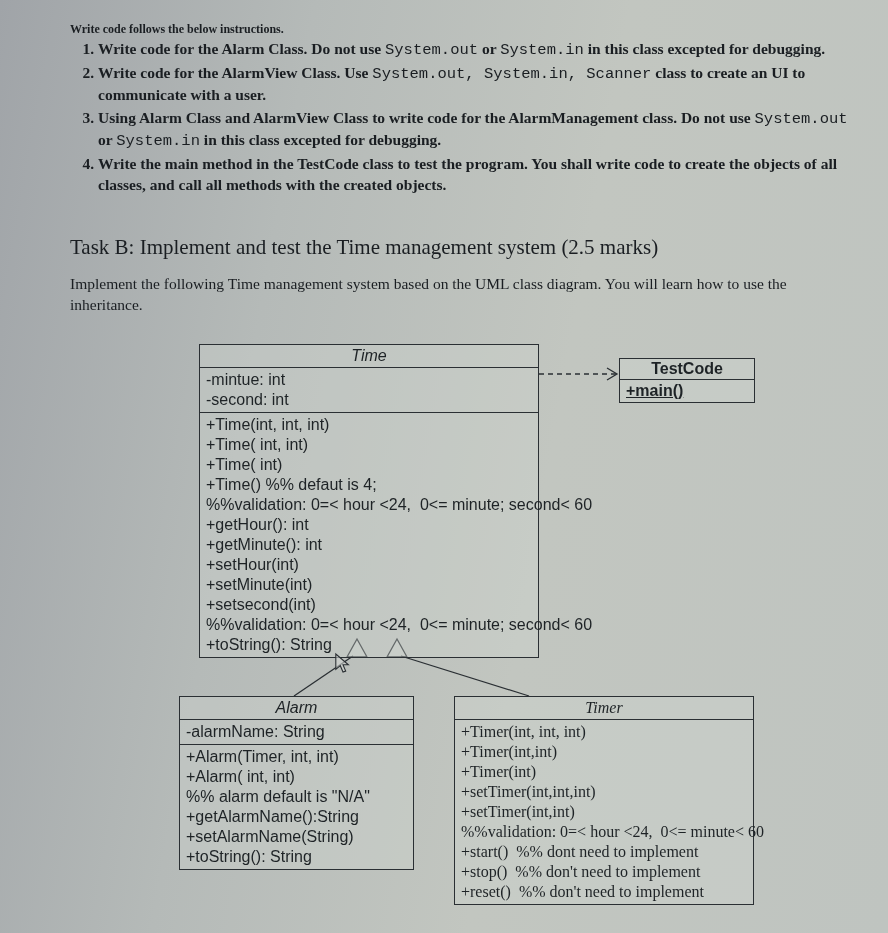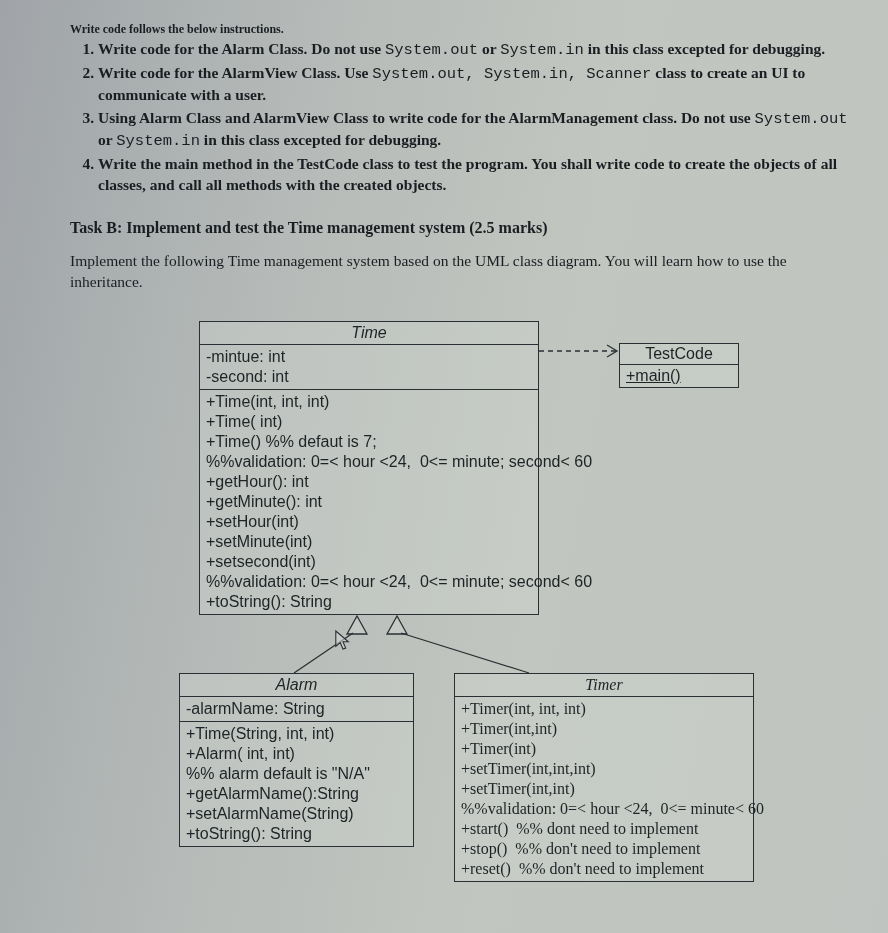--- a/index.html
+++ b/index.html
@@ -30,23 +30,23 @@
     font-size: 15.5px;
     font-weight: bold;
     line-height: 1.35;
     margin-bottom: 2px;
   }
   .mono {
     font-family: "Courier New", Courier, monospace;
     font-weight: normal;
   }
   .taskb {
-    margin-top: 24px;
-    font-size: 16px;
-    font-weight: bold;
+    margin-top: 40px;
+    font-size: 21px;
+    font-weight: normal;
   }
   .desc {
     margin-top: 14px;
     font-size: 15.5px;
     line-height: 1.35;
   }
   
   .diagram {
     position: relative;
     margin: 28px auto 0 auto;
@@ -71,21 +71,21 @@
     text-align: center;
     font-style: italic;
   }
   .row { white-space: pre; line-height: 1.25; }
   
   
   #time { left: 60px; top: 0; width: 340px; }
   #time .title { padding: 2px 0; }
   
   
-  #testcode { left: 480px; top: 22px; width: 120px; }
+  #testcode { left: 480px; top: 14px; width: 136px; font-weight: bold; }
   #testcode .sect { padding: 1px 6px; }
   #testcode .main { text-decoration: underline; margin-top: 8px; }
   
   
   #alarm { left: 40px; top: 352px; width: 235px; }
   
   
   #timer { left: 315px; top: 352px; width: 300px; font-family: Liberation Serif, serif; }
 
   svg.lines {
@@ -138,22 +138,23 @@
     </svg>
 
     <div id="time" class="umlbox">
       <div class="sect title">Time</div>
       <div class="sect">
         <div class="row">-mintue: int</div>
         <div class="row">-second: int</div>
       </div>
       <div class="sect">
         <div class="row">+Time(int, int, int)</div>
+        <div class="row">+Time( int, int)</div>
         <div class="row">+Time( int)</div>
-        <div class="row">+Time() %% defaut is 7;</div>
+        <div class="row">+Time() %% defaut is 4;</div>
         <div class="row">%%validation: 0=&lt; hour &lt;24,  0&lt;= minute; second&lt; 60</div>
         <div class="row">+getHour(): int</div>
         <div class="row">+getMinute(): int</div>
         <div class="row">+setHour(int)</div>
         <div class="row">+setMinute(int)</div>
         <div class="row">+setsecond(int)</div>
         <div class="row">%%validation: 0=&lt; hour &lt;24,  0&lt;= minute; second&lt; 60</div>
         <div class="row">+toString(): String</div>
       </div>
     </div>
@@ -164,21 +165,21 @@
         <span class="row main">+main()</span>
       </div>
     </div>
 
     <div id="alarm" class="umlbox">
       <div class="sect title">Alarm</div>
       <div class="sect">
         <div class="row">-alarmName: String</div>
       </div>
       <div class="sect">
-        <div class="row">+Time(String, int, int)</div>
+        <div class="row">+Alarm(Timer, int, int)</div>
         <div class="row">+Alarm( int, int)</div>
         <div class="row">%% alarm default is "N/A"</div>
         <div class="row">+getAlarmName():String</div>
         <div class="row">+setAlarmName(String)</div>
         <div class="row">+toString(): String</div>
       </div>
     </div>
 
     <div id="timer" class="umlbox">
       <div class="sect title">Timer</div>

